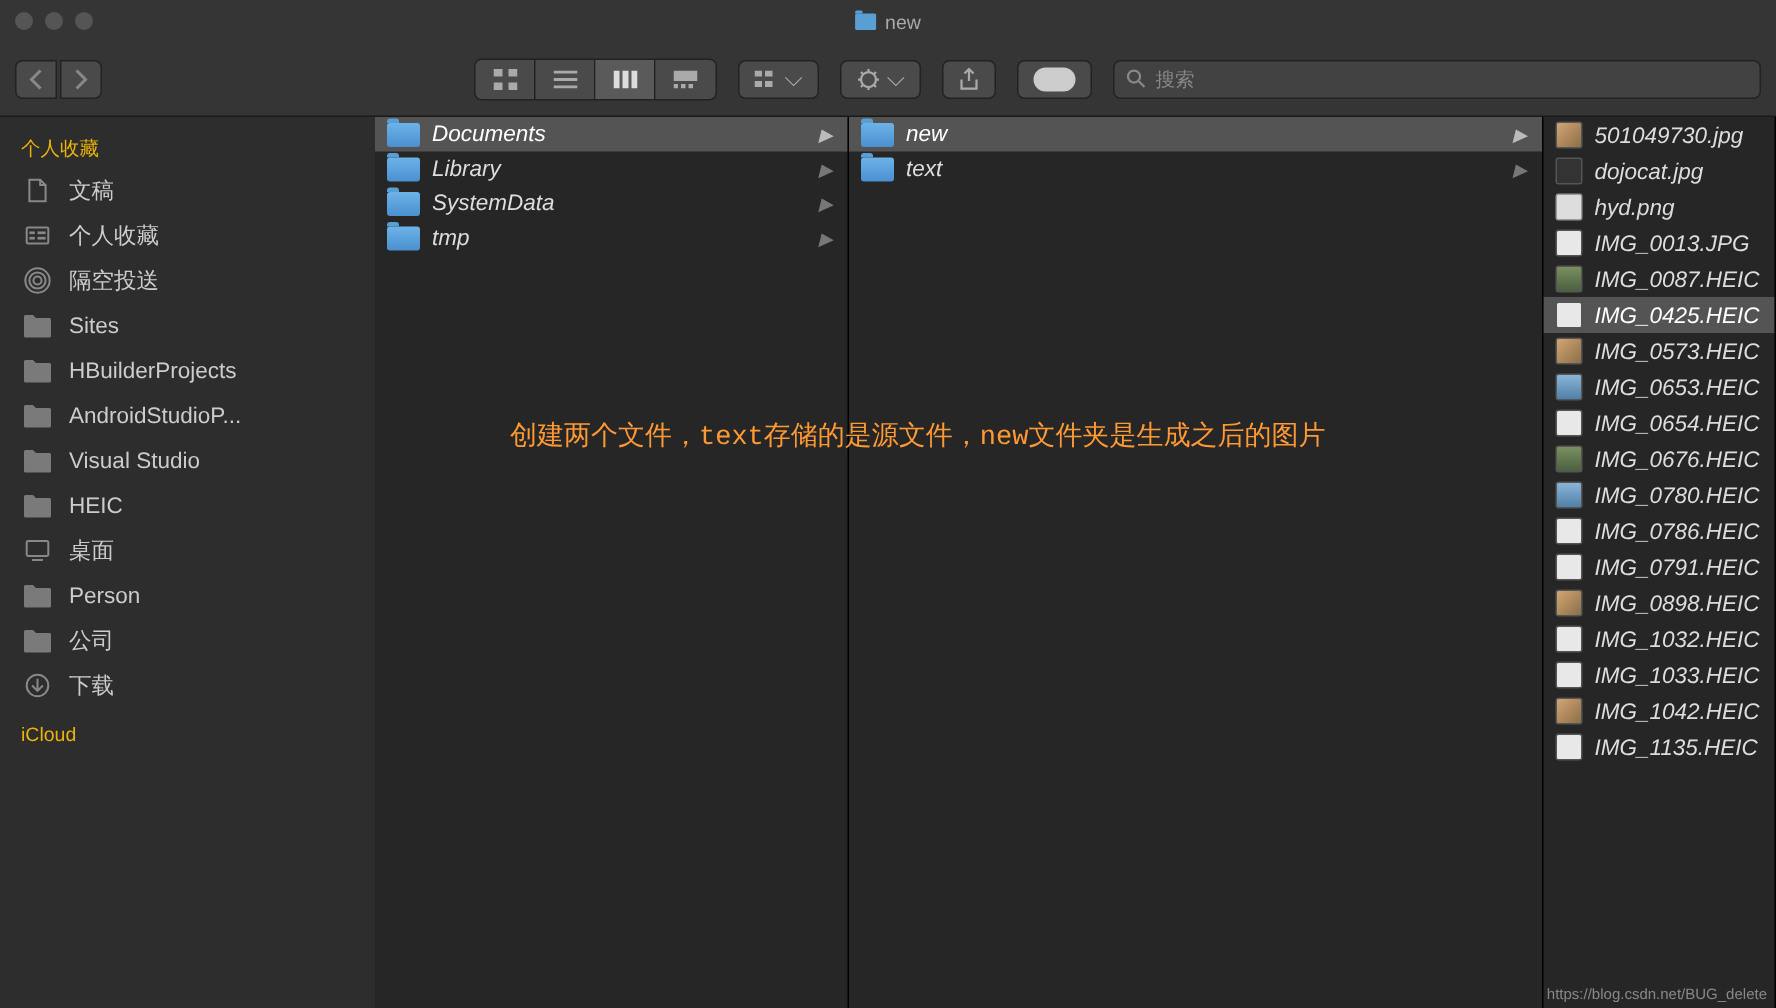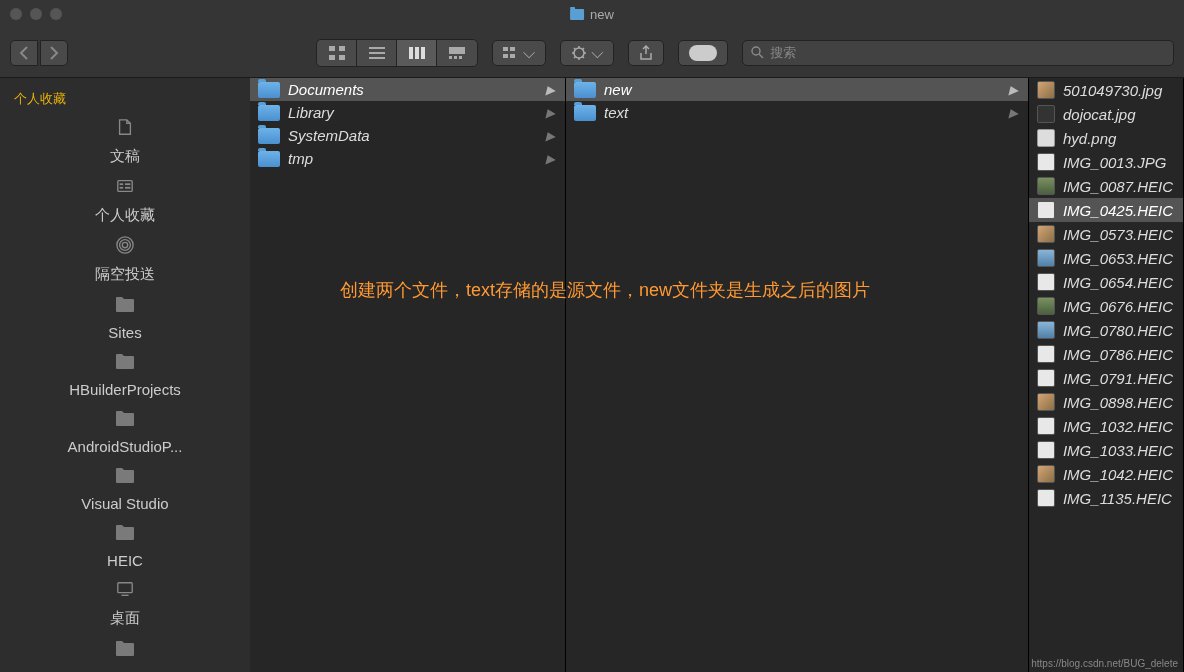--- a/index.html
+++ b/index.html
@@ -91,21 +91,20 @@
       background: #2d2d2d;
       padding: 8px 0;
       overflow-y: auto;
     }
     .sidebar-header { color: #eab308; font-size: 13px; padding: 4px 14px; font-weight: 500; }
     .sidebar-item {
       display: flex; align-items: center; gap: 10px;
       padding: 5px 14px;
       color: #ccc; font-size: 15px;
       cursor: default;
-      flex-direction: column;
     }
     .sidebar-icon { width: 22px; height: 20px; display: flex; align-items: center; justify-content: center; color: #888; }
     .sidebar-icon svg { width: 20px; height: 18px; }
     .folder-icon-svg { fill: #7a7a7a; }
     
     .columns { flex: 1; display: flex; background: #262626; position: relative; }
     .column {
       border-right: 1px solid #000;
       overflow-y: auto;
     }
@@ -143,20 +142,21 @@
     .file-thumb.blue { background: linear-gradient(#8ab5d8,#5080a8); }
     
     .annotation {
       position: absolute;
       top: 200px; left: 90px;
       color: #ff9933;
       font-size: 18px;
       font-weight: 500;
       pointer-events: none;
       z-index: 10;
+      font-family: Liberation Mono, monospace;
     }
     
     .watermark {
       position: absolute;
       bottom: 3px; right: 6px;
       color: #888; font-size: 10px;
     }
     
     .tag-pill { width: 28px; height: 16px; background: #ccc; border-radius: 8px; }
   </style>

